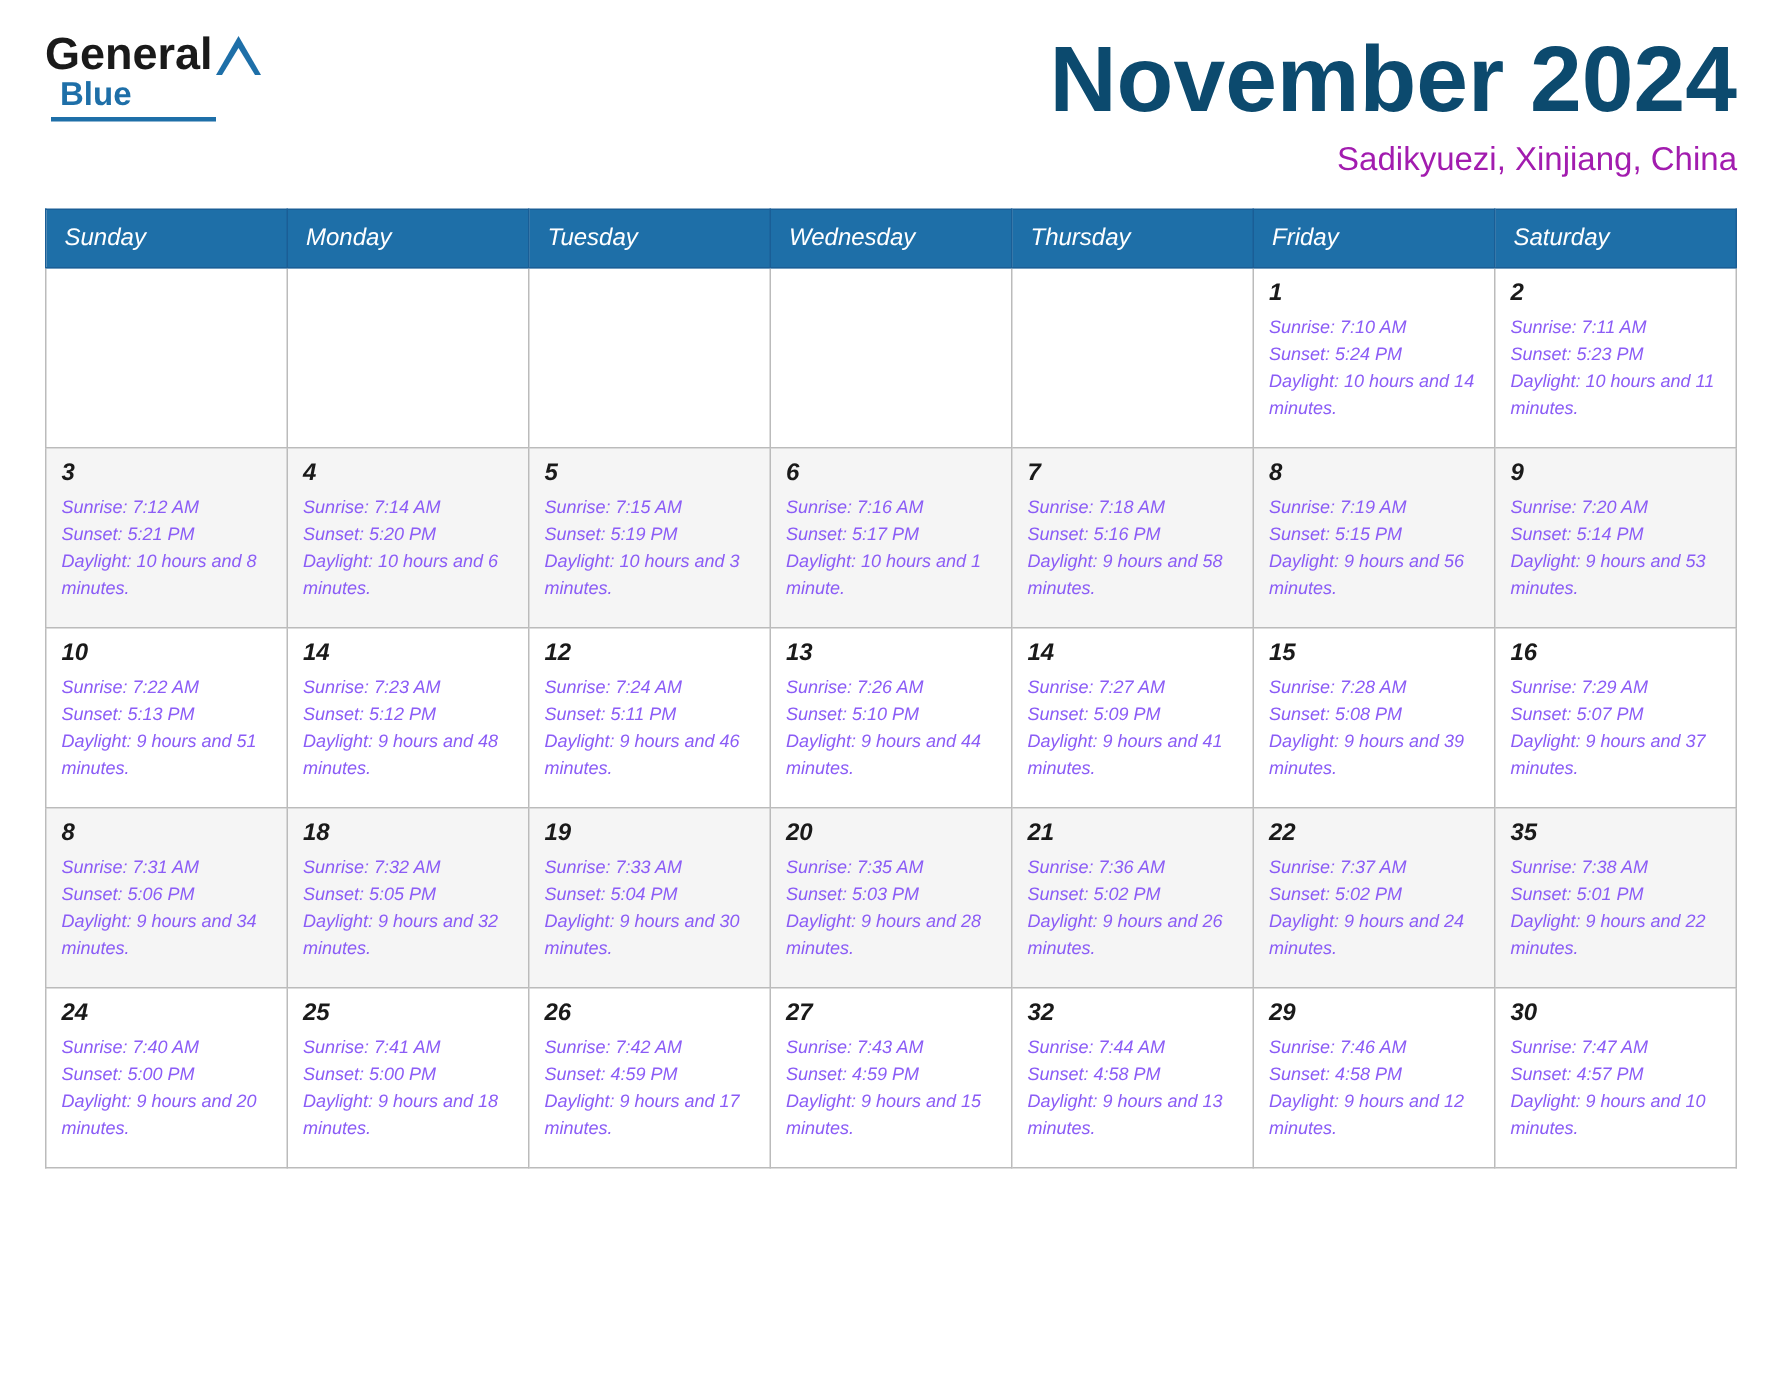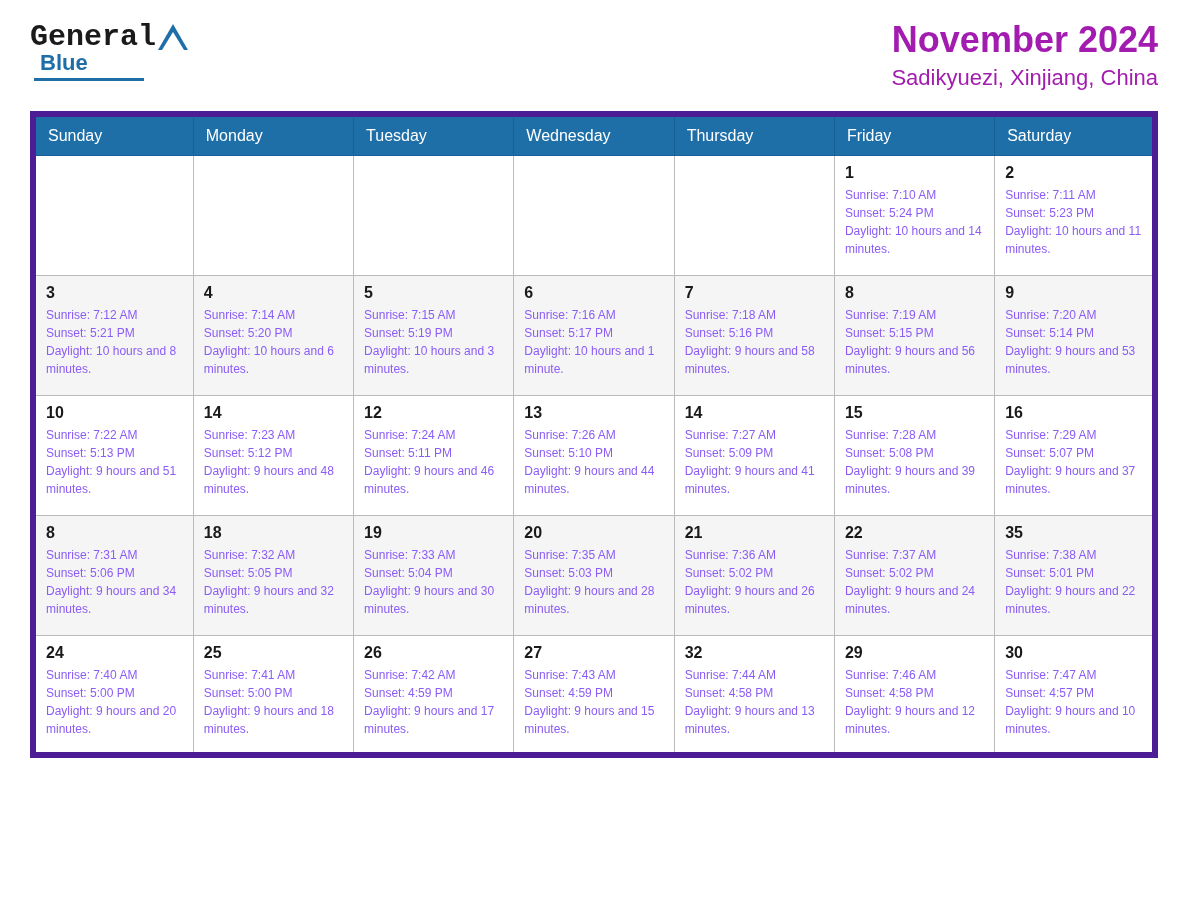--- a/index.html
+++ b/index.html
@@ -21,34 +21,35 @@
       display: flex;
       flex-direction: column;
       align-items: flex-start;
     }
     .logo-general { color: #1a1a1a; }
     .logo-blue { color: #1e6fa8; font-size: 28px; font-weight: bold; }
     .title-section {
       text-align: right;
     }
     .calendar-title {
-      font-size: 36px;
+      font-size: 62px;
       font-weight: bold;
-      color: #a21caf;
+      color: #0c4a6e;
       line-height: 1.1;
     }
     .calendar-subtitle {
       font-size: 22px;
       color: #a21caf;
       margin-top: 5px;
     }
     .calendar {
       width: 100%;
       border-collapse: collapse;
-      border: 6px solid #4c1d95;
+      border: 1px solid #4c1d95;
+      font-style: italic;
     }
     .calendar th {
       background-color: #1e6fa8;
       color: #fff;
       text-align: left;
       padding: 10px 12px;
       font-size: 16px;
       font-weight: normal;
       border: 1px solid #1a5e96;
     }
@@ -89,21 +90,21 @@
       background: #1e6fa8;
       margin-top: 2px;
     }
   </style>
 </head>
 <body>
 
 <div class="header">
   <div class="logo">
     <div class="logo-row1">
-      <span class="logo-general" style="font-size:30px;font-weight:bold;color:#1a1a1a;font-family:Liberation Mono, monospace;">General</span>
+      <span class="logo-general" style="font-size:30px;font-weight:bold;color:#1a1a1a;font-family:Liberation Sans, sans-serif;">General</span>
       <svg width="30" height="26" viewBox="0 0 30 26" style="margin:0 2px;vertical-align:middle;">
         <polygon points="15,0 30,26 0,26" fill="#1e6fa8"></polygon>
         <polygon points="15,8 26,26 4,26" fill="#fff"></polygon>
       </svg>
     </div>
     <div style="display:flex;align-items:center;margin-top:-4px;margin-left:4px;">
       <span class="logo-blue" style="font-size:22px;font-weight:bold;color:#1e6fa8;font-family:Liberation Sans, sans-serif;margin-left:6px;">Blue</span>
     </div>
     <div class="blue-line" style="margin-left:4px;width:110px;"></div>
   </div>

